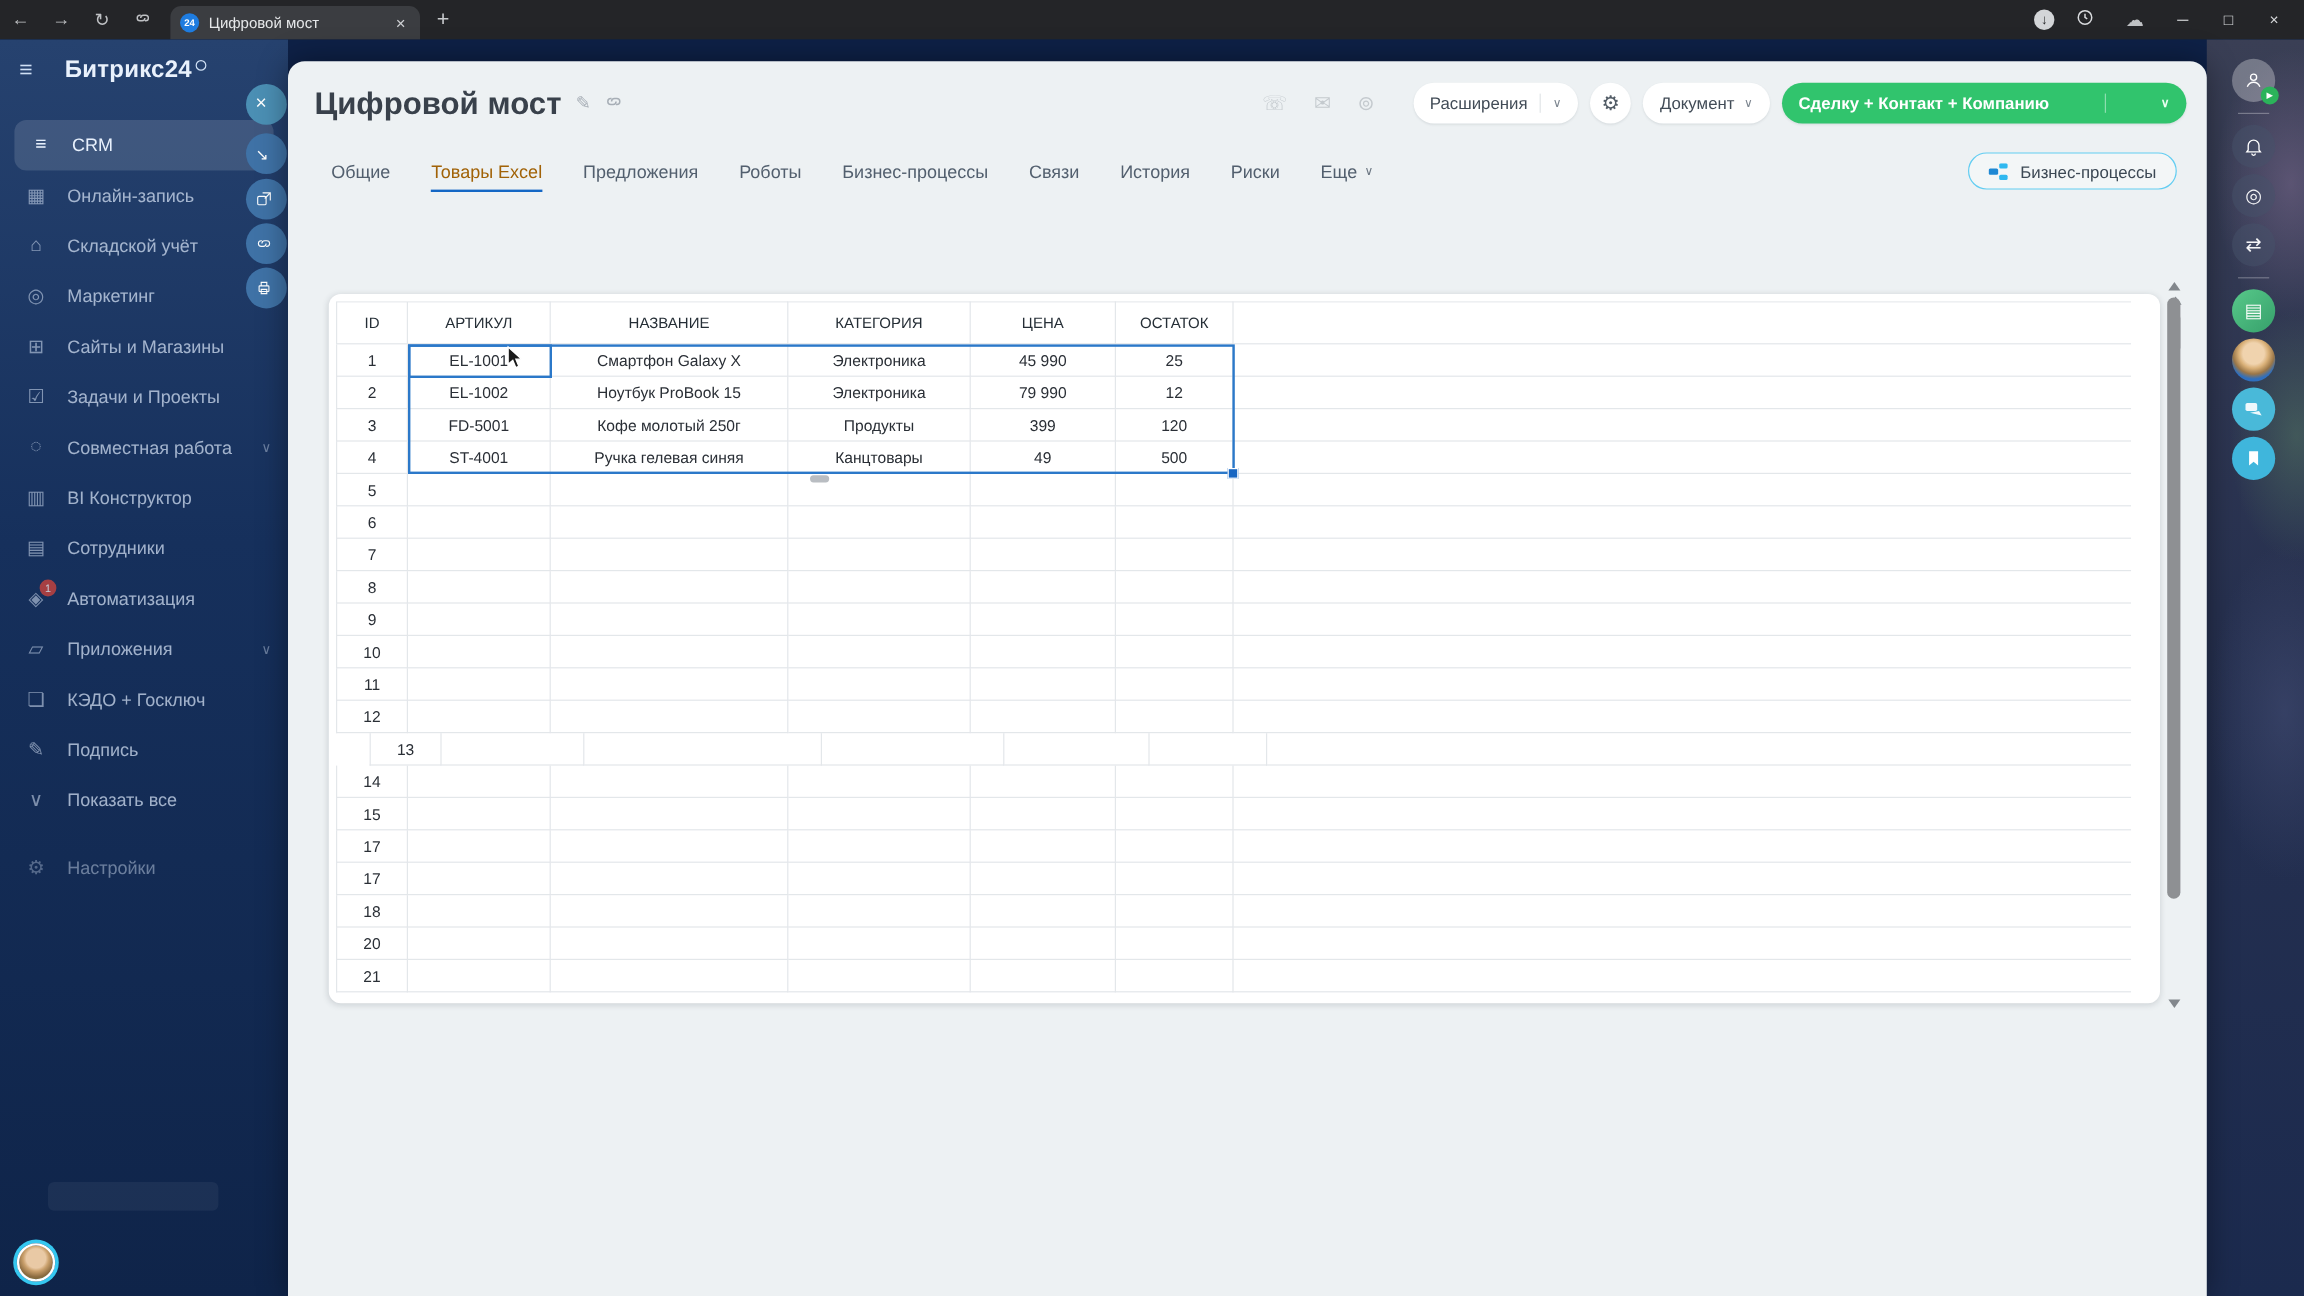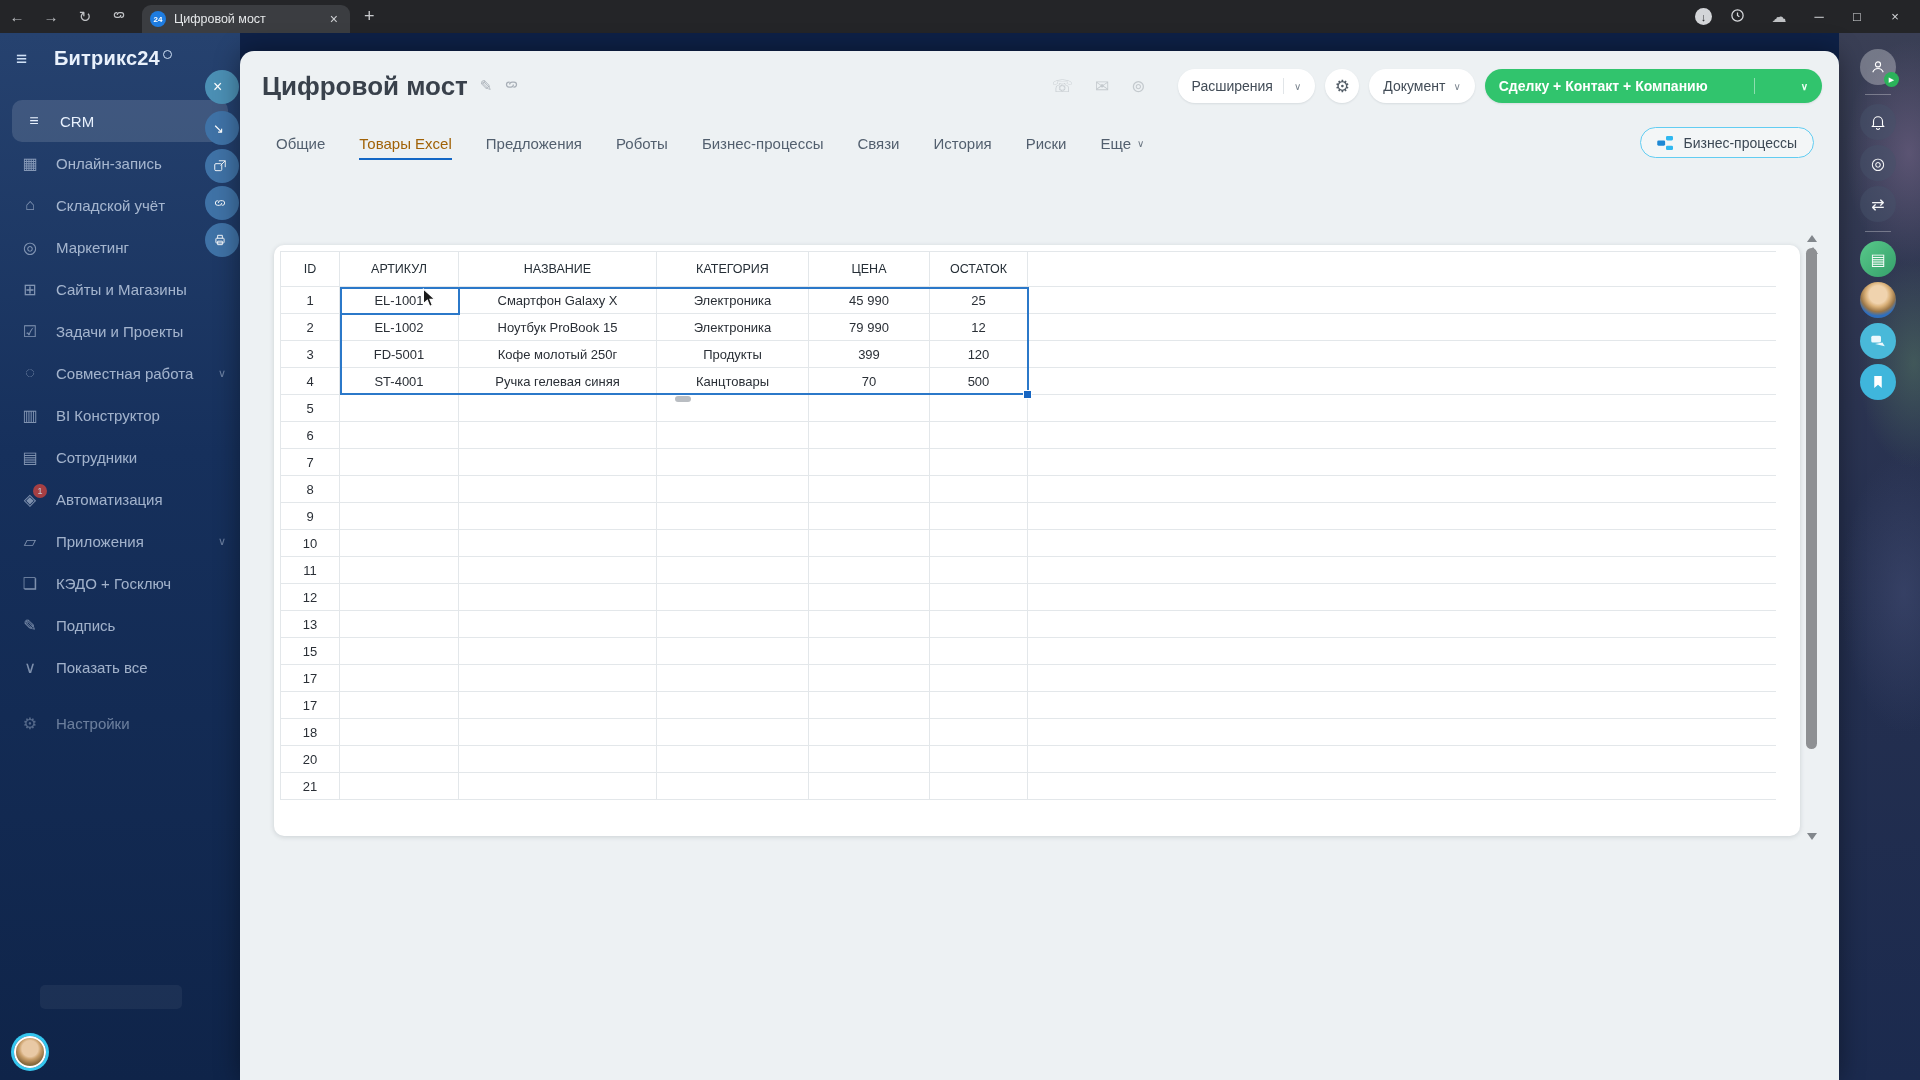--- a/index.html
+++ b/index.html
@@ -362,21 +362,21 @@
             <div class="g-cell" style="width: 152px; flex: 0 0 152px;">Продукты</div>
             <div class="g-cell" style="width: 121px; flex: 0 0 121px;">399</div>
             <div class="g-cell" style="width: 98px; flex: 0 0 98px;">120</div>
             <div class="g-cell fill"></div>
           </div>
           <div class="g-row">
             <div class="g-cell first" style="width: 60px; flex: 0 0 60px;">4</div>
             <div class="g-cell" style="width: 119px; flex: 0 0 119px;">ST-4001</div>
             <div class="g-cell" style="width: 198px; flex: 0 0 198px;">Ручка гелевая синяя</div>
             <div class="g-cell" style="width: 152px; flex: 0 0 152px;">Канцтовары</div>
-            <div class="g-cell" style="width: 121px; flex: 0 0 121px;">70</div>
+            <div class="g-cell" style="width: 121px; flex: 0 0 121px;">49</div>
             <div class="g-cell" style="width: 98px; flex: 0 0 98px;">500</div>
             <div class="g-cell fill"></div>
           </div>
           <div class="g-row">
             <div class="g-cell first" style="width: 60px; flex: 0 0 60px;">5</div>
             <div class="g-cell" style="width: 119px; flex: 0 0 119px;"></div>
             <div class="g-cell" style="width: 198px; flex: 0 0 198px;"></div>
             <div class="g-cell" style="width: 152px; flex: 0 0 152px;"></div>
             <div class="g-cell" style="width: 121px; flex: 0 0 121px;"></div>
             <div class="g-cell" style="width: 98px; flex: 0 0 98px;"></div>
@@ -439,21 +439,30 @@
           <div class="g-row">
             <div class="g-cell first" style="width: 60px; flex: 0 0 60px;">12</div>
             <div class="g-cell" style="width: 119px; flex: 0 0 119px;"></div>
             <div class="g-cell" style="width: 198px; flex: 0 0 198px;"></div>
             <div class="g-cell" style="width: 152px; flex: 0 0 152px;"></div>
             <div class="g-cell" style="width: 121px; flex: 0 0 121px;"></div>
             <div class="g-cell" style="width: 98px; flex: 0 0 98px;"></div>
             <div class="g-cell fill"></div>
           </div>
           <div class="g-row">
-            <div class="g-cell first" style="width: 60px; flex: 0 0 60px;">13</div>
+            <div class="g-cell first" style="width: 60px; flex: 0 0 60px; margin-left: 28px;">13</div>
+            <div class="g-cell" style="width: 119px; flex: 0 0 119px;"></div>
+            <div class="g-cell" style="width: 198px; flex: 0 0 198px;"></div>
+            <div class="g-cell" style="width: 152px; flex: 0 0 152px;"></div>
+            <div class="g-cell" style="width: 121px; flex: 0 0 121px;"></div>
+            <div class="g-cell" style="width: 98px; flex: 0 0 98px;"></div>
+            <div class="g-cell fill"></div>
+          </div>
+          <div class="g-row">
+            <div class="g-cell first" style="width: 60px; flex: 0 0 60px;">14</div>
             <div class="g-cell" style="width: 119px; flex: 0 0 119px;"></div>
             <div class="g-cell" style="width: 198px; flex: 0 0 198px;"></div>
             <div class="g-cell" style="width: 152px; flex: 0 0 152px;"></div>
             <div class="g-cell" style="width: 121px; flex: 0 0 121px;"></div>
             <div class="g-cell" style="width: 98px; flex: 0 0 98px;"></div>
             <div class="g-cell fill"></div>
           </div>
           <div class="g-row">
             <div class="g-cell first" style="width: 60px; flex: 0 0 60px;">15</div>
             <div class="g-cell" style="width: 119px; flex: 0 0 119px;"></div>

